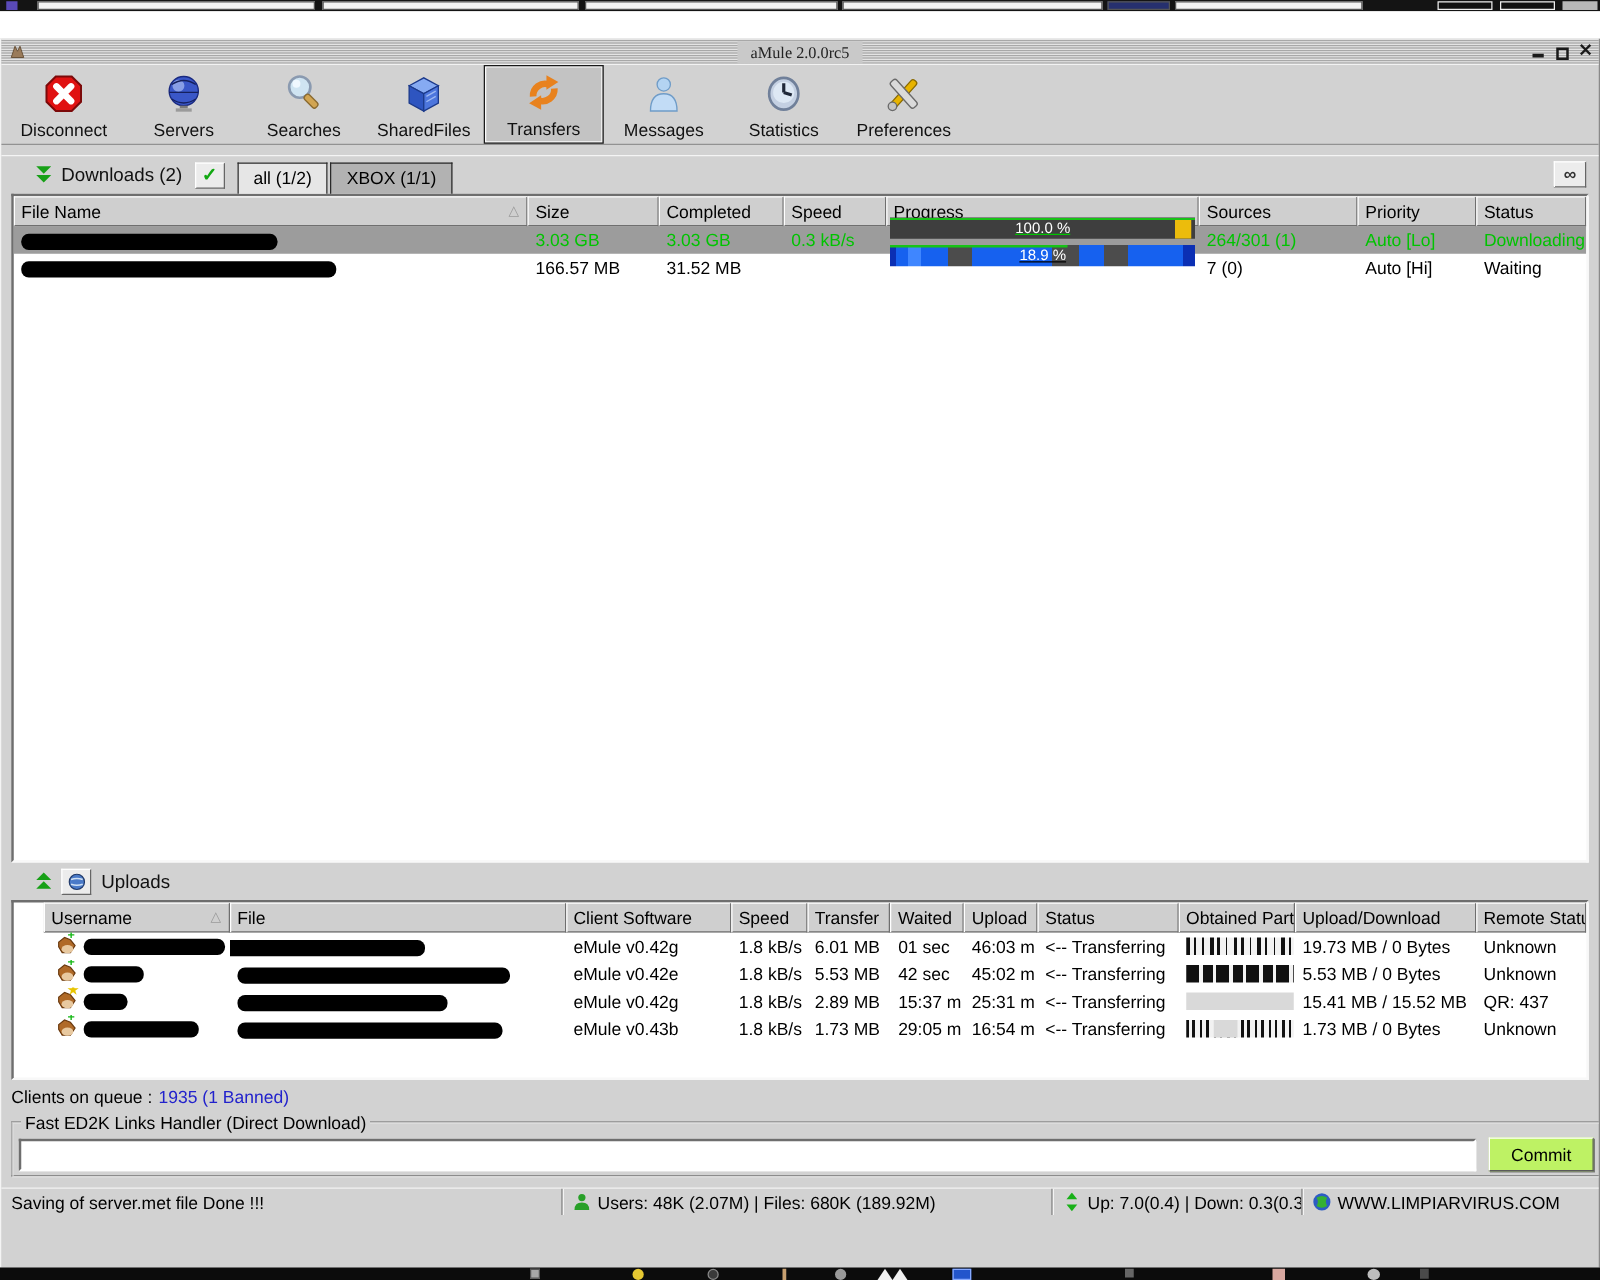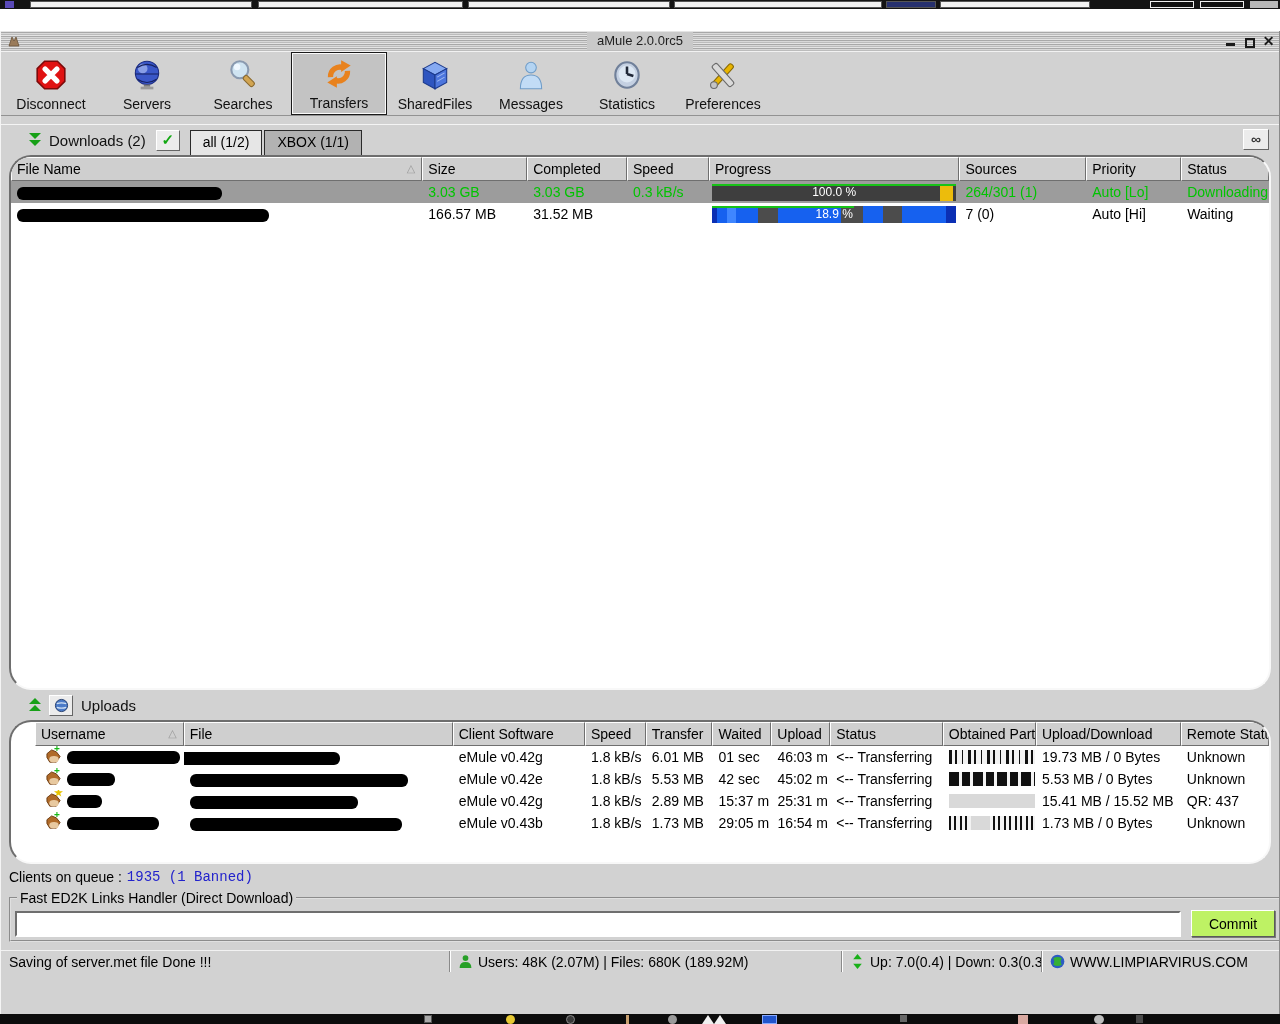--- a/index.html
+++ b/index.html
@@ -12,21 +12,21 @@
   .top-strip .tbico { position:absolute; top:1px; height:7px; }
   .white-band { position:absolute; top:9px; left:0; width:1280px; height:22px; background:#ffffff; }
 
   
   .app { position:absolute; top:31px; left:0; width:1280px; height:983px; background:#d2d2d2;
          border-left:1px solid #f4f4f4; border-right:1px solid #8a8a8a; overflow:hidden; }
 
   
   .titlebar { height:20px; position:relative;
     background:repeating-linear-gradient(180deg,#e4e4e4 0 1px,#a8a8a8 1px 2px,#d8d8d8 2px 3px,#bcbcbc 3px 4px);
-    display:flex; align-items:center; }
+    display:flex; align-items:flex-end;font-family:Liberation Serif, serif; }
   .title-icon { position:absolute; left:6px; top:3px; width:14px; height:14px; }
   .title-text { margin:0 auto; background:#c9c9c9; padding:0 10px; font-size:13px; color:#222; line-height:18px; }
   .win-controls { position:absolute; right:4px; top:2px; display:flex; gap:6px; align-items:center; height:16px; }
   .wc { width:13px; height:13px; display:flex; align-items:flex-end; justify-content:center; cursor:default; }
   .wc-min span { display:block; width:9px; height:0; border-bottom:3px solid #1a1a1a; margin-bottom:2px; }
   .wc-max span { display:block; width:10px; height:10px; border:2px solid #1a1a1a; }
   .wc-close { font-weight:bold; font-size:14px; line-height:13px; color:#1a1a1a; }
 
   
   .toolbar { height:64px; display:flex; align-items:stretch; padding-left:2px; border-top:1px solid #f2f2f2; }
@@ -50,21 +50,21 @@
          font-size:14px; align-self:flex-end; }
   .tab.selected { background:#e6e6e6; }
   .tab.unselected { background:#b2b2b2; }
   .binoc-btn { position:absolute; right:10px; top:4px; width:26px; height:21px; background:#ececec;
                border-top:1px solid #fff; border-left:1px solid #fff; border-right:1px solid #666;
                border-bottom:1px solid #666; text-align:center; font-weight:bold; color:#333; font-size:14px;
                line-height:19px; }
 
   
   .list-panel { margin:0 8px; background:#fff; border-top:2px solid #6e6e6e; border-left:2px solid #6e6e6e;
-                border-bottom:2px solid #f8f8f8; border-right:2px solid #f8f8f8; overflow:hidden;border-radius:22px; }
+                border-bottom:2px solid #f8f8f8; border-right:2px solid #f8f8f8; overflow:hidden; }
   .dl-panel { height:535px; }
   .ul-panel { height:144px;padding-left:24px; }
   .hrow { display:flex; height:24px; background:#cfcfcf; }
   .hcell { border-top:1px solid #fff; border-left:1px solid #fff; border-right:1px solid #6f6f6f;
            border-bottom:1px solid #6f6f6f; padding:3px 4px 0 5px; white-space:nowrap; overflow:hidden;
            font-size:14px; position:relative; }
   .sort-tri { position:absolute; right:6px; top:4px; color:#9a9a9a; font-size:11px; }
   .drow { display:flex; height:22px; align-items:center; font-size:14px; }
   .drow.selected { background:#9c9c9c; color:#00c400; }
   .dcell { padding:0 4px 0 6px; white-space:nowrap; overflow:hidden; height:22px; line-height:22px; }
@@ -75,21 +75,21 @@
   
   .w152{width:152px}.w275{width:275px}.w135{width:135px}.w62{width:62px}.w68{width:68px}
   .w60{width:60px}.w115{width:115px}.w148{width:148px}.w90{width:90px}
 
   .redact { display:inline-block; height:13px; background:#000; border-radius:6px; vertical-align:middle; }
   .rd-dl1{width:205px}.rd-dl2{width:252px}
   .rd-u1a{width:118px}.rd-u1b{width:172px}.rd-u2a{width:48px}.rd-u2b{width:218px}
   .rd-u3a{width:35px}.rd-u3b{width:168px}.rd-u4a{width:92px}.rd-u4b{width:212px}
 
   
-  .pcell { padding:0 3px; display:flex; align-items:center; height:36px; }
+  .pcell { padding:0 3px; display:flex; height:36px;text-decoration:underline; }
   .pbar { position:relative; width:100%; height:17px; color:#fff; font-size:12px; text-align:center;
           line-height:17px; overflow:hidden; }
   .pb1 { background:#3e3e3e; box-shadow:inset 0 2px 0 #17c317; }
   .pb1 .gold { position:absolute; right:3px; top:2px; bottom:0; width:13px; background:#ecbc0c; }
   .pb2 { background:linear-gradient(90deg,#0b2fb4 0 2%,#1661ef 2% 6%,#3f86ff 6% 10%,#1661ef 10% 19%,
           #4c4c4c 19% 27%,#1661ef 27% 53%,#4c4c4c 53% 62%,#1661ef 62% 70%,#4c4c4c 70% 78%,
           #1661ef 78% 96%,#0b2fb4 96% 100%); }
   .pb2 .greenline { position:absolute; left:0; top:0; height:2px; width:58%; background:#17c317; }
   .ptext { position:relative; z-index:2; }
 
@@ -103,21 +103,21 @@
 
   .bc { height:14px; width:86px; margin-top:4px; }
   .bc1 { background:repeating-linear-gradient(90deg,#101010 0 3px,#f2f2f2 3px 6px,#101010 6px 8px,#f2f2f2 8px 13px,#101010 13px 14px,#f2f2f2 14px 19px); }
   .bc2 { background:repeating-linear-gradient(90deg,#101010 0 10px,#f2f2f2 10px 13px,#101010 13px 21px,#f2f2f2 21px 24px); }
   .bc3 { background:#d9d9d9; }
   .bc4 { position:relative; background:repeating-linear-gradient(90deg,#101010 0 2px,#f2f2f2 2px 5px,#101010 5px 7px,#f2f2f2 7px 11px); }
   .bc4::after { content:""; position:absolute; left:26%; top:0; bottom:0; width:22%; background:#d9d9d9; }
 
   
   .queue-line { height:26px; display:flex; align-items:center; padding-left:8px; gap:5px; font-size:14px; }
-  .queue-val { color:#2222cc;font-family:Liberation Mono, monospace; }
+  .queue-val { color:#2222cc; }
 
   
   .ed2k { margin:0 8px; height:52px; border:2px groove #e0e0e0; padding:4px 4px 0 4px; position:relative; }
   .ed2k legend { font-size:14px; padding:0 3px; margin-left:2px; }
   .ed2k-row { display:flex; align-items:center; gap:10px; }
   .ed2k-input { width:1166px; height:26px; background:#fff; border-top:2px solid #6e6e6e; border-left:2px solid #6e6e6e;
                 border-bottom:2px solid #fff; border-right:2px solid #fff; font-family:"Liberation Sans",sans-serif;
                 font-size:13px; padding:0 4px; outline:none; }
   .commit-btn { width:84px; height:27px; background:#bef264; border-top:1px solid #fff; border-left:1px solid #fff;
                 border-right:1px solid #5a5a5a; border-bottom:1px solid #5a5a5a; box-shadow:1px 1px 0 #7a7a7a;
@@ -200,41 +200,41 @@
     <div class="tbtn">
       <span>
         <svg viewBox="0 0 32 32" width="34" height="34">
             <circle cx="13" cy="11" r="8" fill="#cfe4f2" stroke="#8a9ab0" stroke-width="2"></circle>
             <circle cx="10.5" cy="8.5" r="3" fill="#f0f8ff"></circle>
             <rect x="18" y="16" width="12" height="5" rx="2" transform="rotate(45 19 17)" fill="#d2a552" stroke="#8a6a30"></rect>
           </svg>
       </span>
       <span class="tlabel">Searches</span>
     </div>
+    <div class="tbtn">
+      <span>
+        <svg viewBox="0 0 32 32" width="34" height="34">
+            <polygon points="5,10 16,4 27,10 16,16" fill="#86aaf2" stroke="#1c3a8c"></polygon>
+            <polygon points="5,10 16,16 16,29 5,23" fill="#2e55c0" stroke="#1c3a8c"></polygon>
+            <polygon points="27,10 16,16 16,29 27,23" fill="#4d76dd" stroke="#1c3a8c"></polygon>
+            <path d="M18 18 l7 -4 M18 22 l7 -4" stroke="#9db8f2"></path>
+          </svg>
+      </span>
+      <span class="tlabel">SharedFiles</span>
+    </div>
     <div class="tbtn active">
       <span>
         <svg viewBox="0 0 32 32" width="34" height="34">
             <path d="M8 19 a9 9 0 0 1 12-9" stroke="#e8821e" stroke-width="5" fill="none"></path>
             <polygon points="18,3 27,8 18,14" fill="#e8821e"></polygon>
             <path d="M24 13 a9 9 0 0 1 -12 9" stroke="#e8821e" stroke-width="5" fill="none"></path>
             <polygon points="14,29 5,24 14,18" fill="#e8821e"></polygon>
           </svg>
       </span>
       <span class="tlabel">Transfers</span>
-    </div>
-    <div class="tbtn">
-      <span>
-        <svg viewBox="0 0 32 32" width="34" height="34">
-            <polygon points="5,10 16,4 27,10 16,16" fill="#86aaf2" stroke="#1c3a8c"></polygon>
-            <polygon points="5,10 16,16 16,29 5,23" fill="#2e55c0" stroke="#1c3a8c"></polygon>
-            <polygon points="27,10 16,16 16,29 27,23" fill="#4d76dd" stroke="#1c3a8c"></polygon>
-            <path d="M18 18 l7 -4 M18 22 l7 -4" stroke="#9db8f2"></path>
-          </svg>
-      </span>
-      <span class="tlabel">SharedFiles</span>
     </div>
     <div class="tbtn">
       <span>
         <svg viewBox="0 0 32 32" width="34" height="34">
             <circle cx="16" cy="9" r="5" fill="#b4d4f2" stroke="#6f9cc8"></circle>
             <path d="M6 29 q0-13 10-13 q10 0 10 13 z" fill="#c2dcf6" stroke="#6f9cc8"></path>
           </svg>
       </span>
       <span class="tlabel">Messages</span>
     </div>

